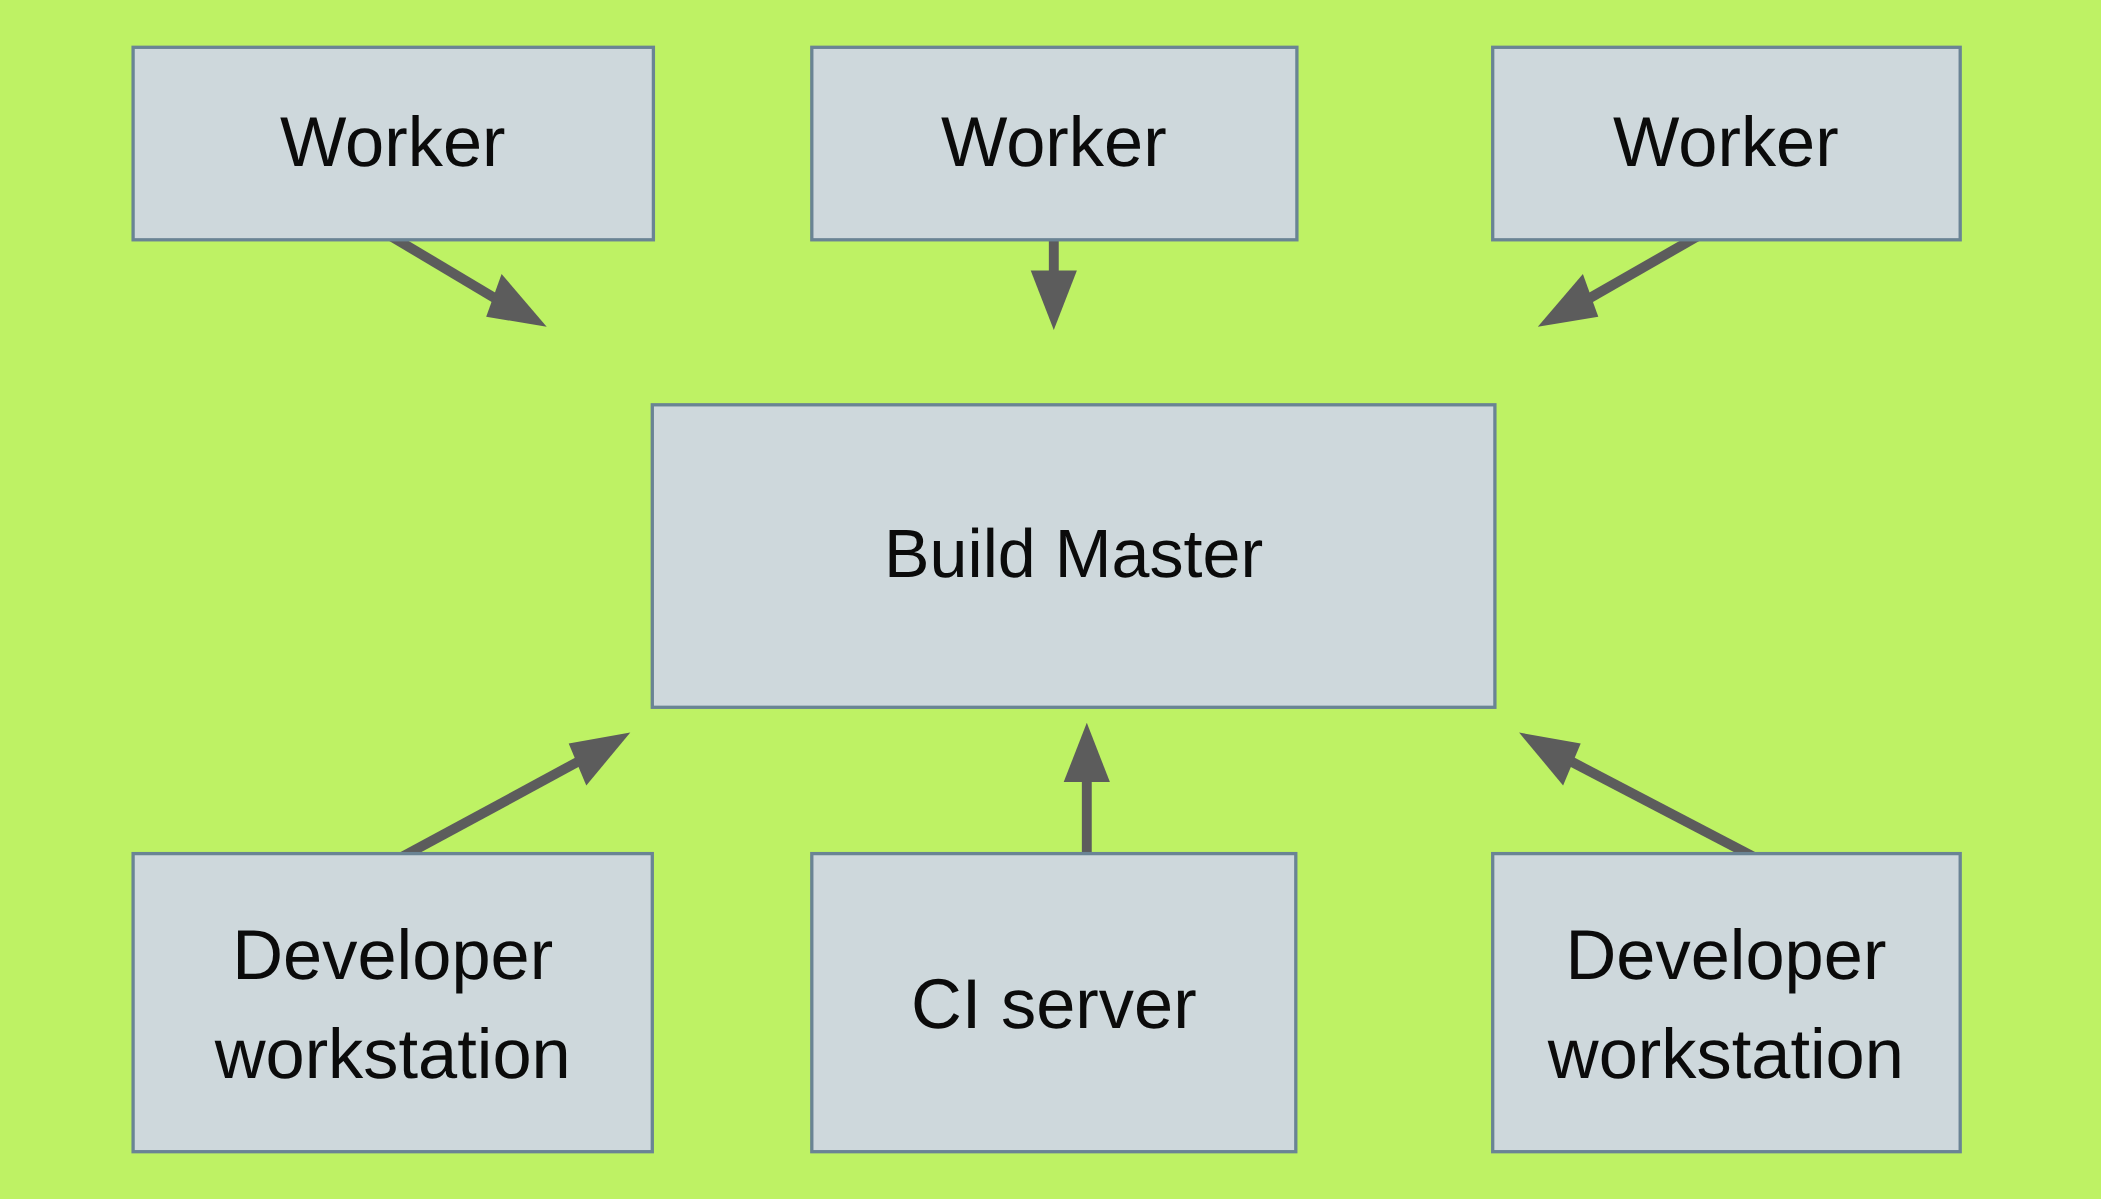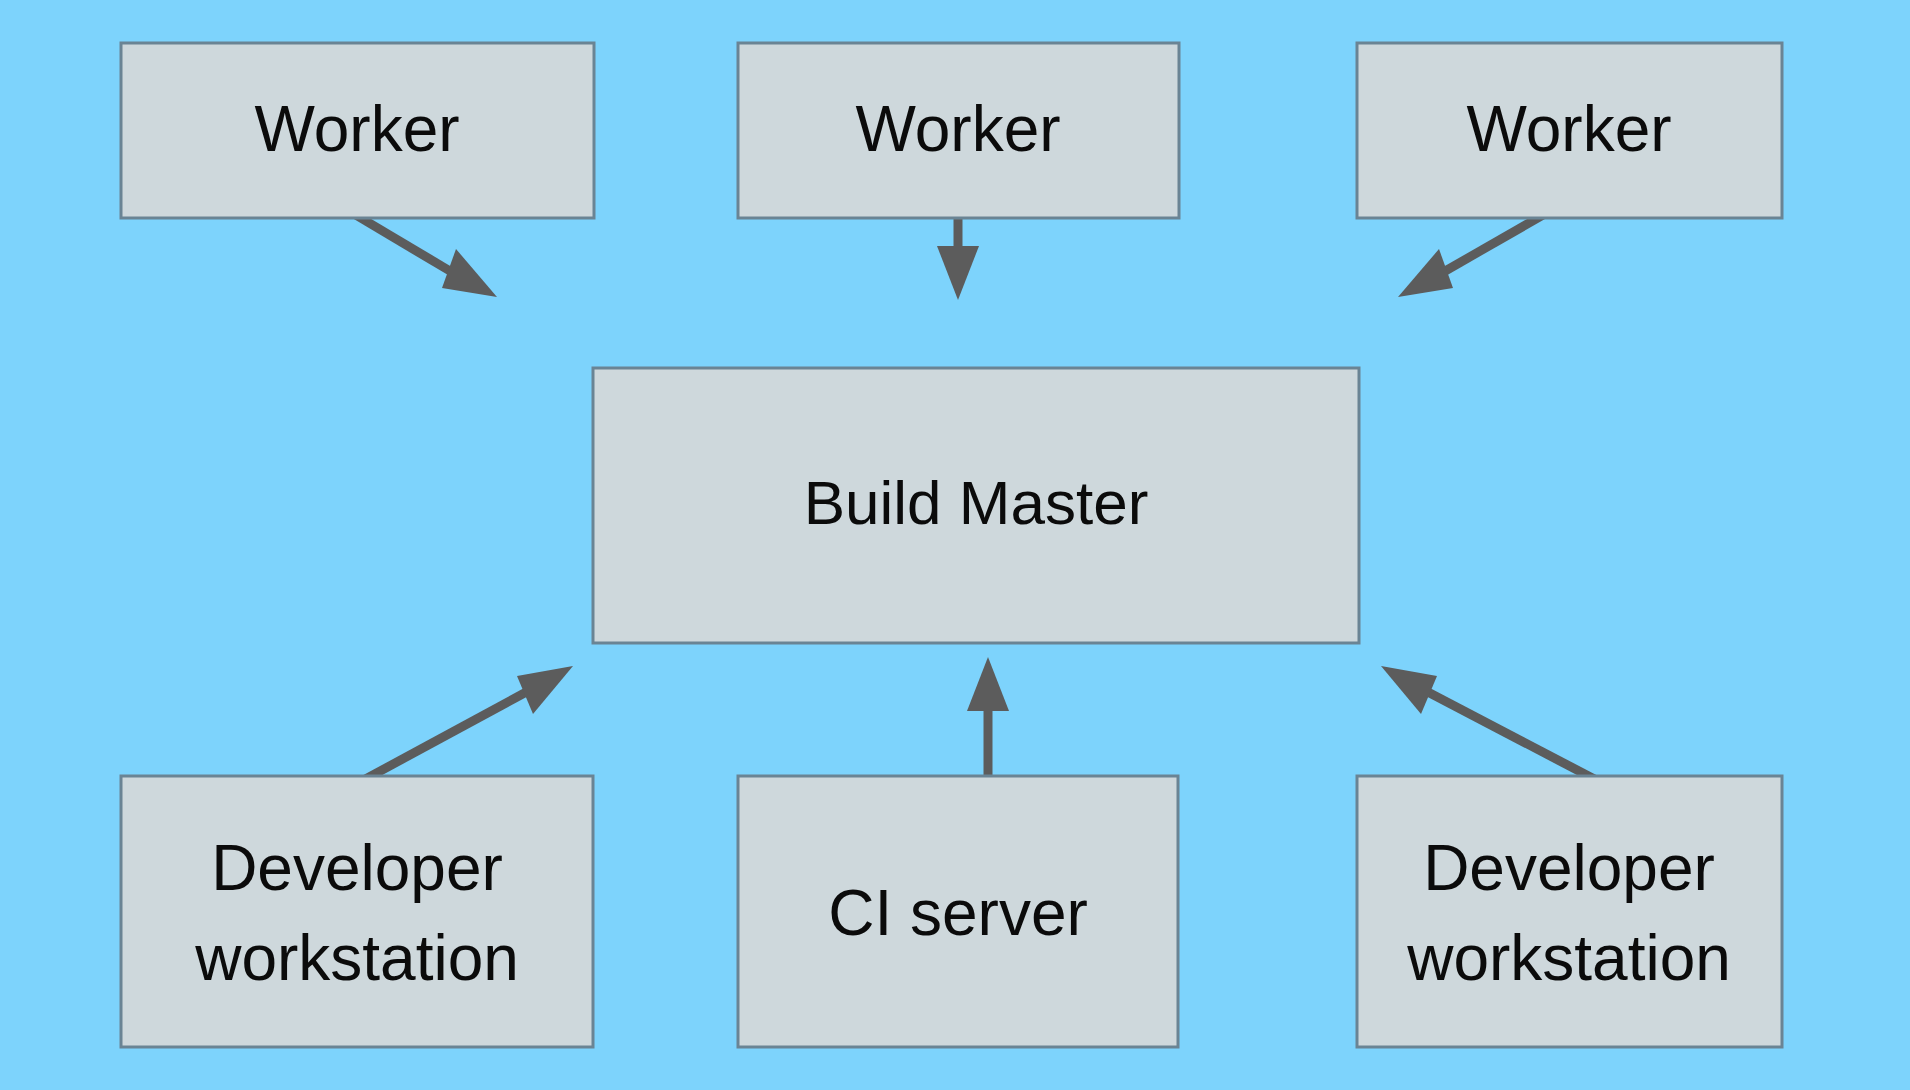--- a/index.html
+++ b/index.html
@@ -10,21 +10,21 @@
   body {
     width: 1910px;
     height: 1090px;
     overflow: hidden;
     font-family: "Liberation Sans", sans-serif;
   }
   #diagram-root {
     position: relative;
     width: 1910px;
     height: 1090px;
-    background: #7dd3fc;
+    background: #bef264;
   }
   svg.canvas {
     position: absolute;
     top: 0;
     left: 0;
     width: 1910px;
     height: 1090px;
     display: block;
   }
   .node-rect {

